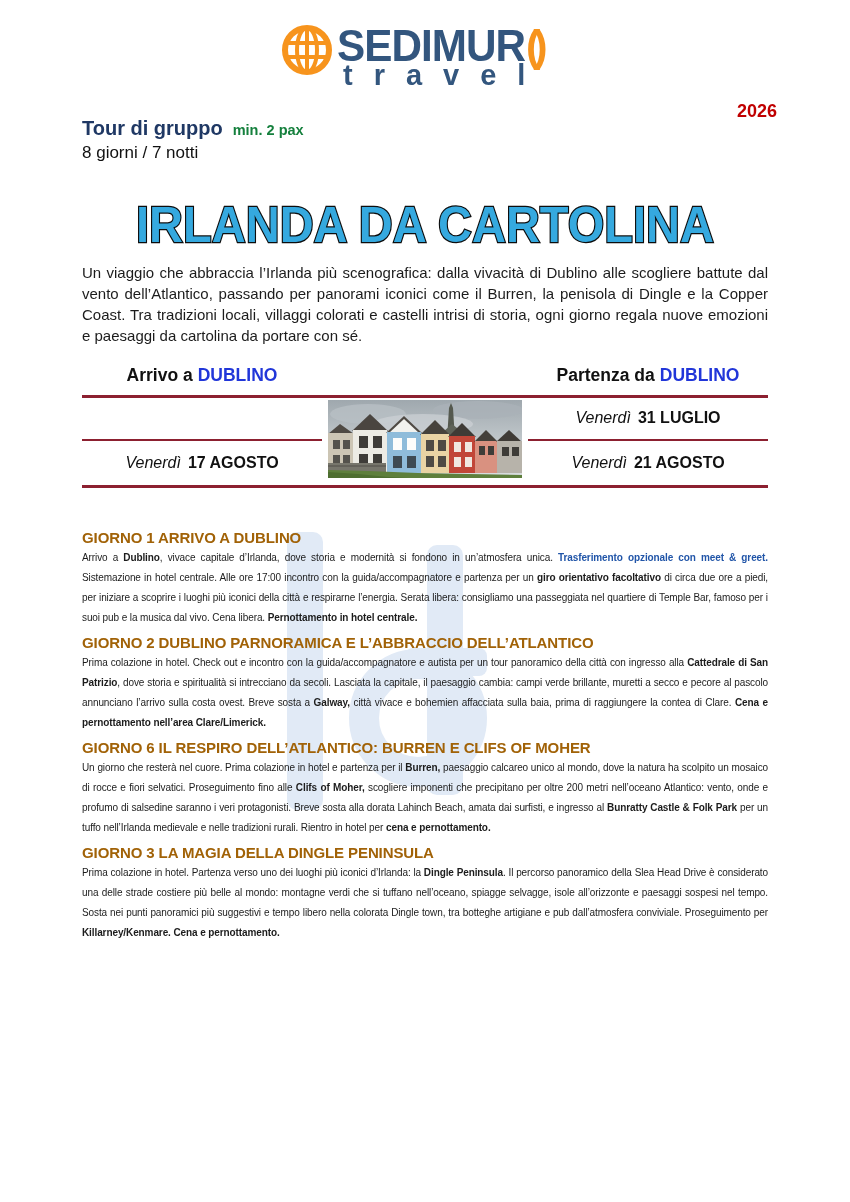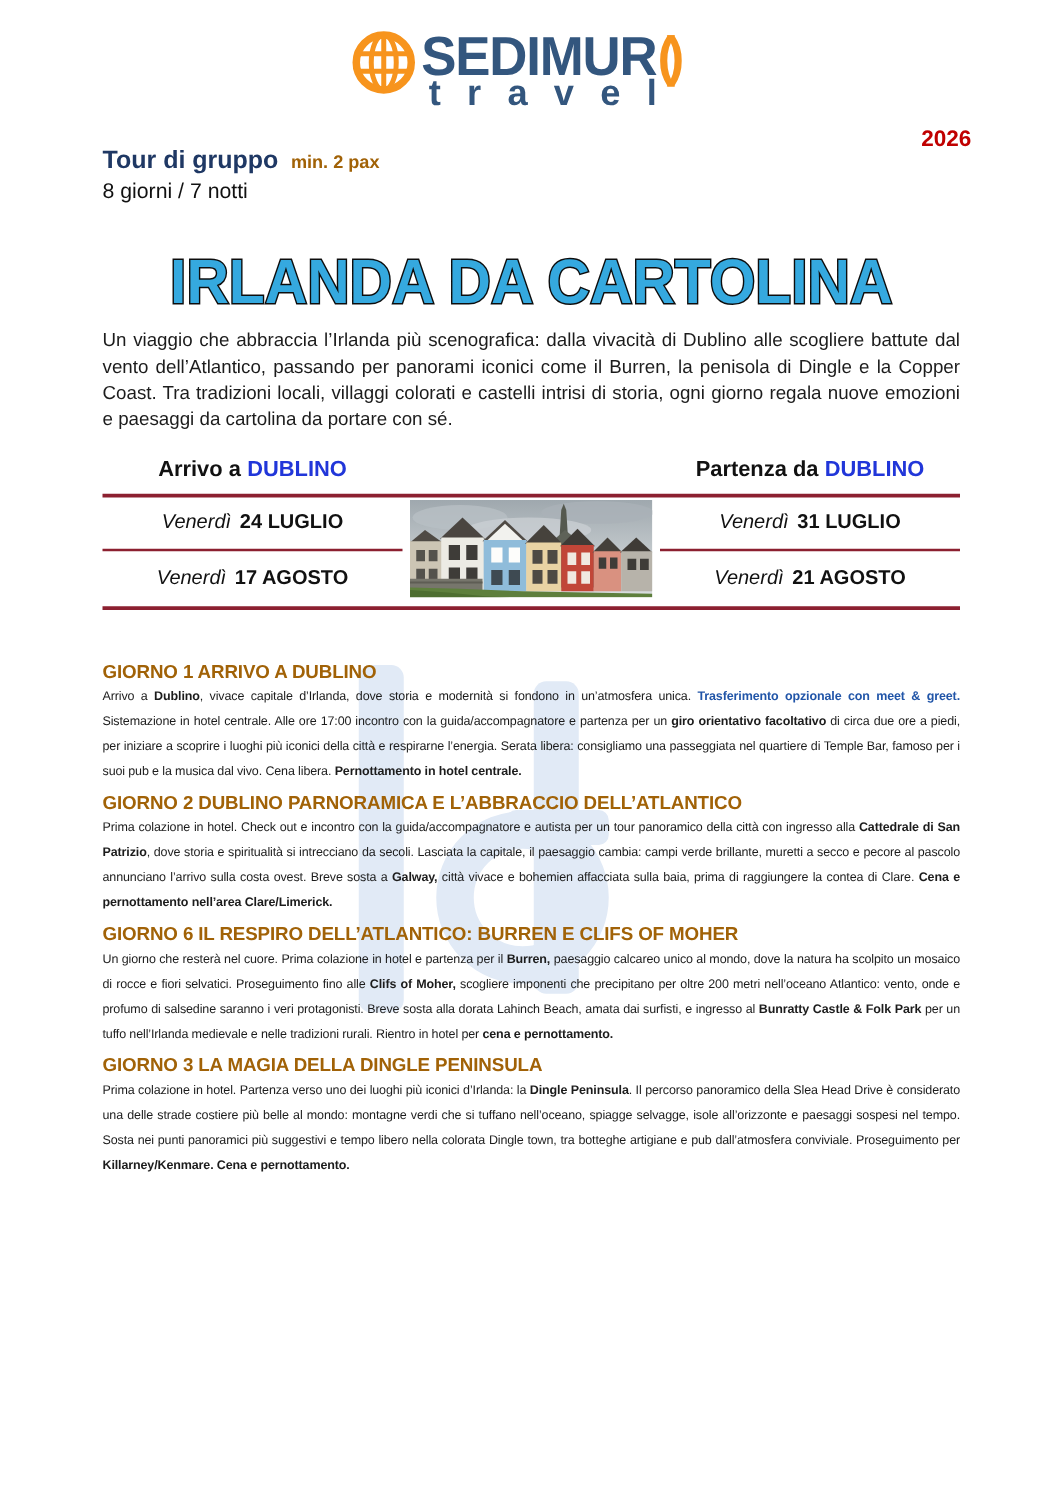--- a/index.html
+++ b/index.html
@@ -18,21 +18,21 @@
   .logo-text{margin-left:4px;line-height:1;}
   .logo-brand{font-weight:bold;font-size:44px;letter-spacing:-1px;color:#33567E;
               transform:scaleX(.96);transform-origin:left;}
   .logo-mark{color:#F7941D;letter-spacing:-7px;margin-left:1px;}
   .logo-sub{font-weight:bold;font-size:29px;color:#33567E;letter-spacing:21px;margin-top:-7px;margin-left:6px;}
 
   .year{position:absolute;right:73px;top:101px;color:#C00000;font-weight:bold;font-size:18px;}
 
   .tourline{position:absolute;left:82px;top:117px;display:flex;align-items:baseline;gap:10px;}
   .tour-type{color:#1F3864;font-weight:bold;font-size:20px;}
-  .min-pax{color:#a16207;font-weight:bold;font-size:14.5px;}
+  .min-pax{color:#15803d;font-weight:bold;font-size:14.5px;}
   .duration{position:absolute;left:82px;top:143px;font-size:17px;color:#111;}
 
   .main-title{position:absolute;left:0;top:196px;width:100%;margin:0;text-align:center;
       font-size:50px;font-weight:800;letter-spacing:0px;color:#35A9DF;
       -webkit-text-stroke:2.4px #0d0d0d;paint-order:stroke fill;
       transform:scaleX(.94);transform-origin:center;white-space:nowrap;}
 
   .intro{position:absolute;left:82px;top:262px;width:686px;margin:0;
          font-size:15px;line-height:21px;text-align:justify;color:#1c1c1c;}
 
@@ -105,23 +105,20 @@
     <div class="schedule">
       <div class="sch-header sch-right">
         <span>Partenza da</span><span class="city">DUBLINO</span>
       </div>
       <div class="sch-header sch-left">
         <span>Arrivo a</span><span class="city">DUBLINO</span>
       </div>
 
       <div class="sch-line ln-top"></div>
 
-      <div class="sch-cell c-l c-r1">
-        <span class="day">Venerdì</span><span class="date">24 LUGLIO</span>
-      </div>
       <div class="sch-cell c-rr c-r1">
         <span class="day">Venerdì</span><span class="date">31 LUGLIO</span>
       </div>
 
       <div class="sch-line ln-mid-l"></div>
       <div class="sch-line ln-mid-r"></div>
 
       <div class="sch-cell c-l c-r2">
         <span class="day">Venerdì</span><span class="date">17 AGOSTO</span>
       </div>

